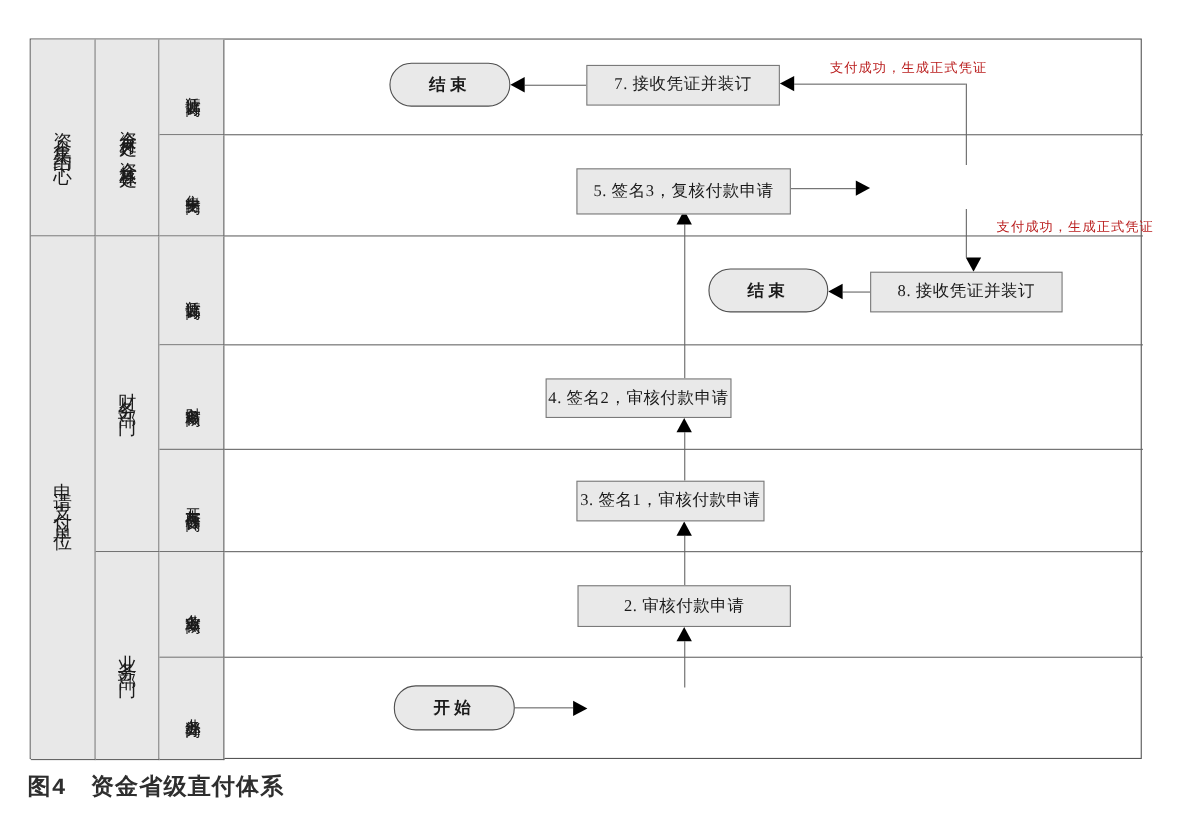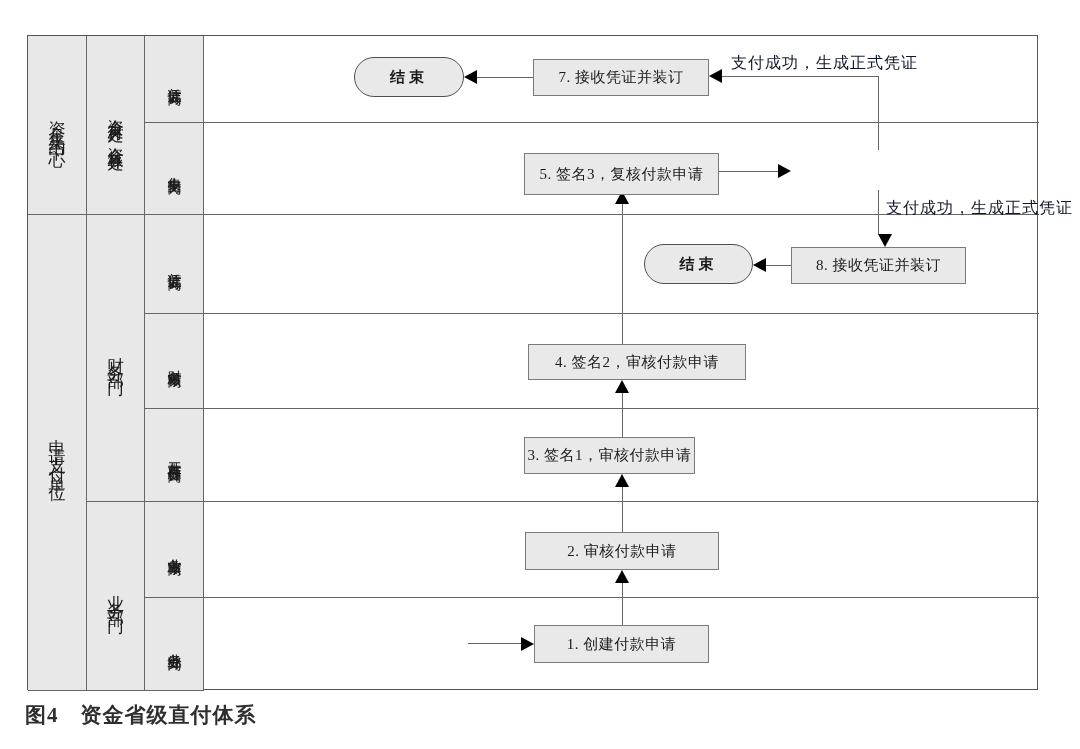--- a/index.html
+++ b/index.html
@@ -24,23 +24,23 @@
   .vline{position:absolute;width:1px;background:var(--line);}
   
   .node{position:absolute;background:var(--node-fill);border:1px solid var(--node-border);display:flex;flex-direction:column;align-items:center;justify-content:center;font-size:15px;letter-spacing:.5px;text-align:center;line-height:19px;}
   .oval{position:absolute;background:var(--node-fill);border:1px solid var(--oval-border);border-radius:20px;display:flex;align-items:center;justify-content:center;font-size:15px;letter-spacing:4px;font-weight:bold;}
   
   .ah{position:absolute;width:0;height:0;}
   .ah-up{border-left:7px solid transparent;border-right:7px solid transparent;border-bottom:13px solid #000;}
   .ah-down{border-left:7px solid transparent;border-right:7px solid transparent;border-top:13px solid #000;}
   .ah-left{border-top:7px solid transparent;border-bottom:7px solid transparent;border-right:13px solid #000;}
   .ah-right{border-top:7px solid transparent;border-bottom:7px solid transparent;border-left:13px solid #000;}
-  .edge-label{position:absolute;font-size:16px;letter-spacing:1px;color:#0f172a;white-space:nowrap;}
+  .edge-label{position:absolute;font-size:12px;letter-spacing:1px;color:#b91c1c;white-space:nowrap;margin-left:20px;}
   
-  .caption{position:absolute;left:25px;top:701px;font-family:Liberation Serif, serif;font-size:21px;font-weight:600;letter-spacing:1px;color:#2e2e2e;z-index:2;}
+  .caption{position:absolute;left:25px;top:701px;font-family:Liberation Mono, monospace;font-size:21px;font-weight:600;letter-spacing:1px;color:#2e2e2e;z-index:2;}
   .watermark{position:absolute;left:2px;top:699px;display:flex;align-items:center;z-index:1;opacity:.55;}
   .wm-icon{width:42px;height:42px;border:7px solid #c9c9c9;border-radius:50%;border-top-color:transparent;margin-right:8px;}
   .wm-text{font-family:"Liberation Sans","DejaVu Sans",sans-serif;font-size:35px;font-weight:700;letter-spacing:5px;color:#c9c9c9;}
 </style>
 </head>
 <body>
 
 <div class="page">
   <div class="frame">
 
@@ -120,21 +120,21 @@
     <div class="ah ah-left" style="left:725px;top:222px"></div>
 
     <div class="edge-label" style="left:703px;top:17px;width:150px;text-align:center">支付成功，生成正式凭证</div>
     <div class="edge-label" style="left:858px;top:162px">支付成功，生成正式凭证</div>
 
     <div class="oval" style="left:326px;top:21px;width:110px;height:40px">结束</div>
     <div class="node" style="left:505px;top:23px;width:176px;height:37px">7. 接收凭证并装订</div>
     <div class="node" style="left:496px;top:117px;width:195px;height:42px">5. 签名3，复核付款申请</div>
     <div class="oval" style="left:616px;top:208px;width:109px;height:40px">结束</div>
     <div class="node" style="left:763px;top:211px;width:175px;height:37px">8. 接收凭证并装订</div>
-    <div class="node" style="left:500px;top:308px;width:218px;height:36px">4. 签名2，审核付款申请</div>
+    <div class="node" style="left:468px;top:308px;width:169px;height:36px">4. 签名2，审核付款申请</div>
     <div class="node" style="left:496px;top:401px;width:171px;height:37px">3. 签名1，审核付款申请</div>
     <div class="node" style="left:497px;top:496px;width:194px;height:38px">2. 审核付款申请</div>
-    <div class="node" style="left:506px;top:589px;width:175px;height:38px">1. 创建付款申请</div>
+    <div class="oval" style="left:330px;top:587px;width:110px;height:41px">开始</div>
   </div>
 
 
   <div class="caption">图4　资金省级直付体系</div>
 </div>
 
 </body></html>

